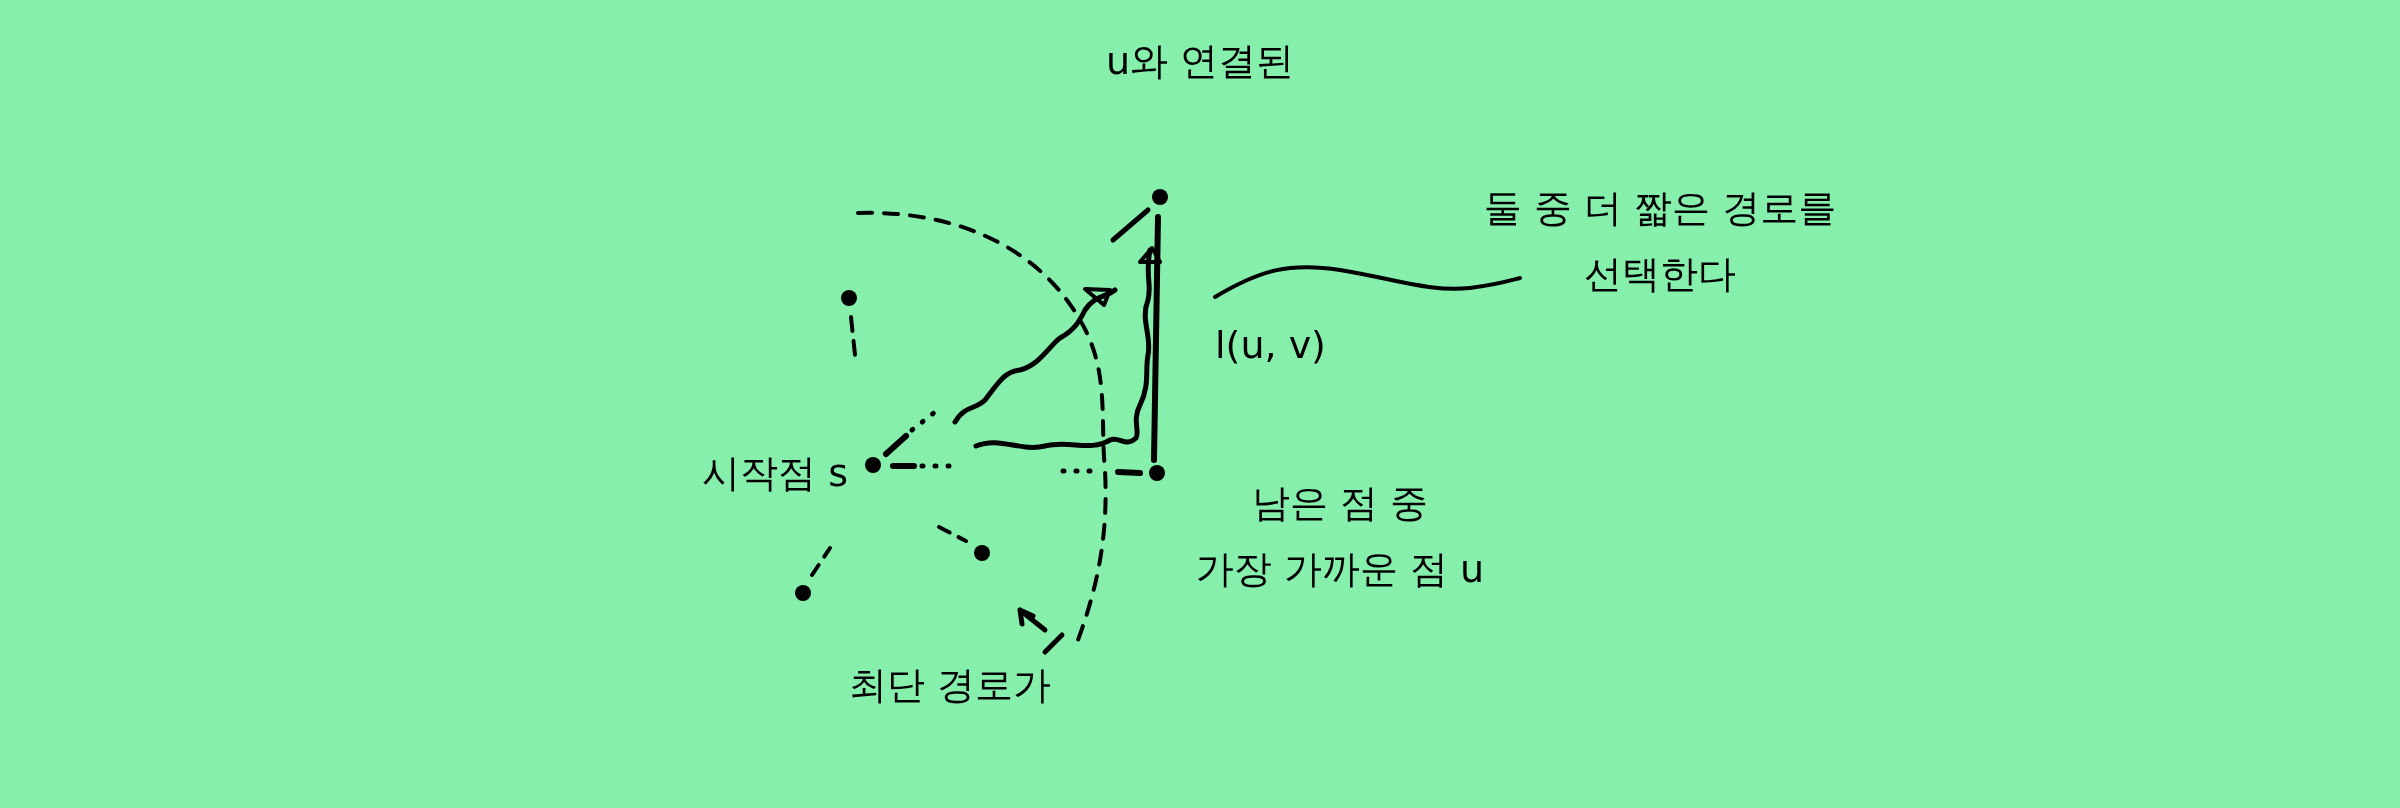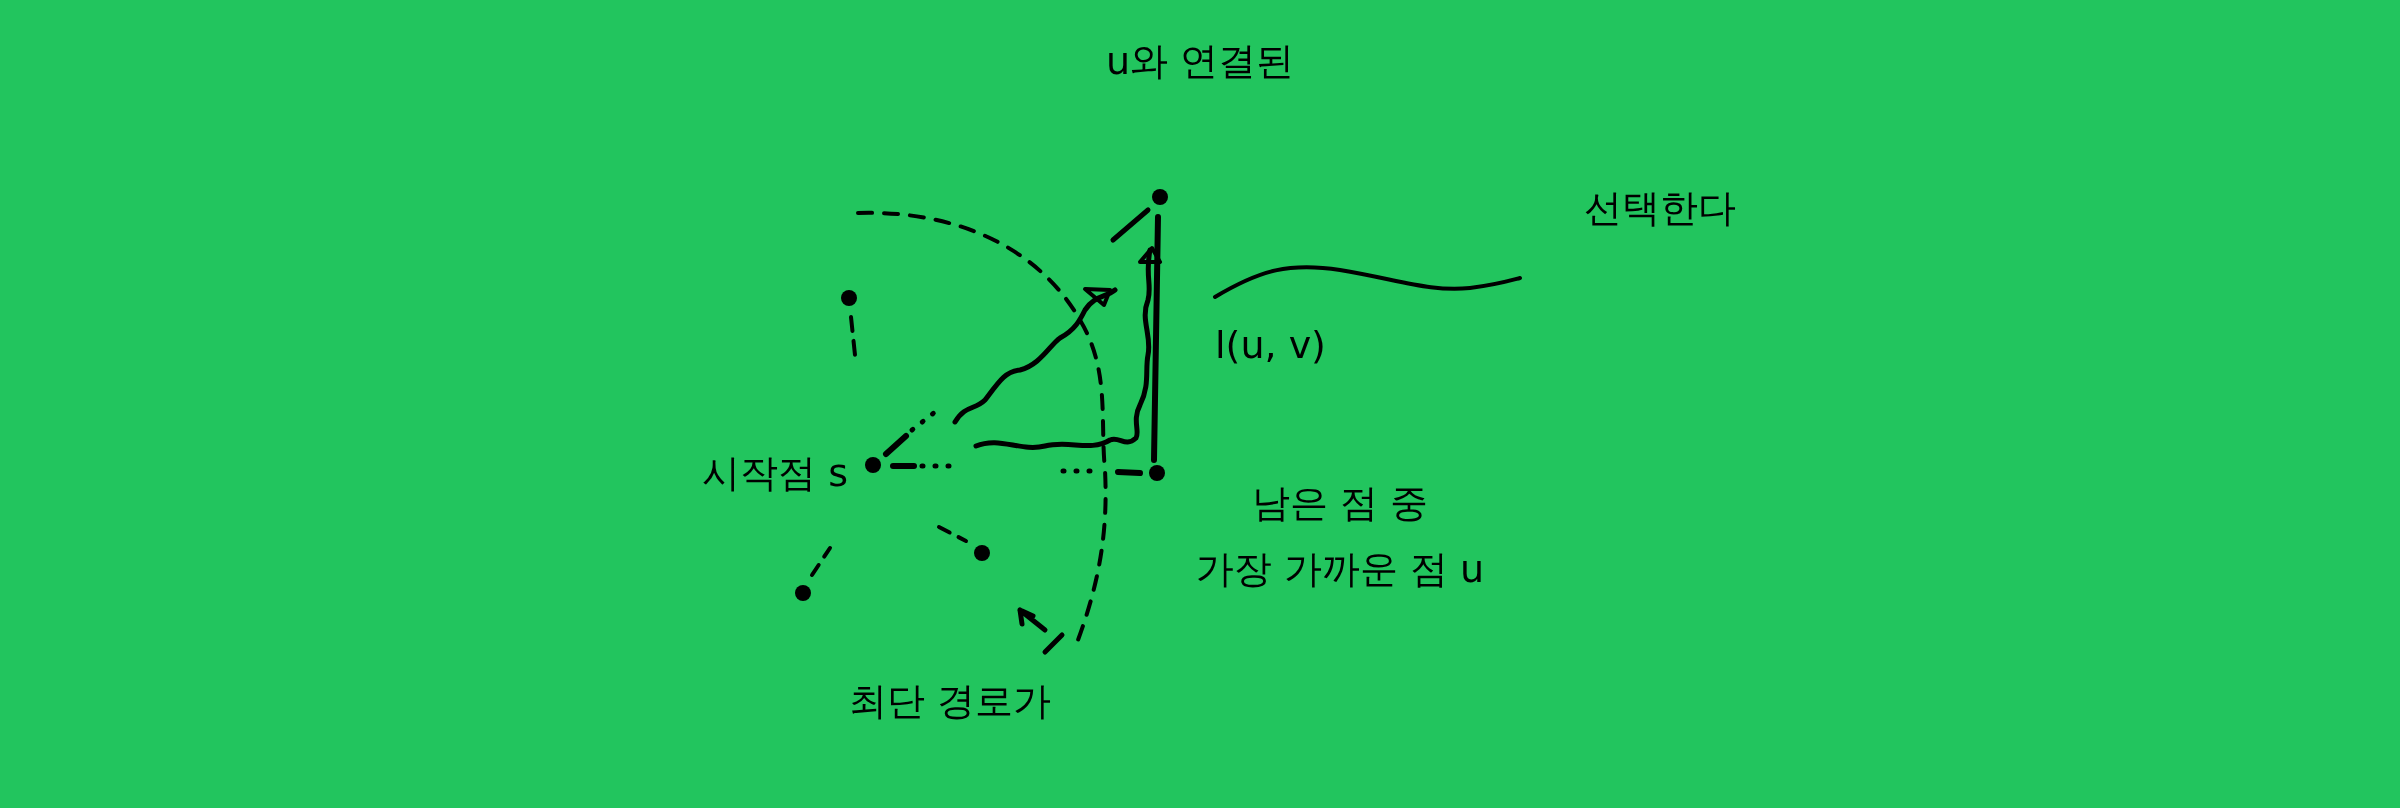--- a/index.html
+++ b/index.html
@@ -1,16 +1,16 @@
 <!DOCTYPE html>
 <html><head>
 <meta charset="utf-8">
 <style>
   html, body { margin:0; padding:0; background:#ffffff; }
-  #stage { position:relative; width:2400px; height:808px; background:#22c55e; overflow:hidden; }
+  #stage { position:relative; width:2400px; height:808px; background:#86efac; overflow:hidden; }
   svg { position:absolute; left:0; top:0; }
   .lbl { position:absolute; font-family:"DejaVu Sans", sans-serif; font-size:38px; color:#000; text-align:center; white-space:nowrap; line-height:66px; }
 </style>
 </head>
 <body>
 
 <div id="stage">
   <svg width="2400" height="808" viewBox="0 0 2400 808">
     <g fill="none" stroke="#000" stroke-linecap="round" stroke-linejoin="round">
 
@@ -50,28 +50,29 @@
       <circle cx="803" cy="593" r="8"></circle>
       <circle cx="982" cy="553" r="8"></circle>
     </g>
   </svg>
 
   <div class="lbl" style="left:1080px; top:28px; width:240px;">
     <div>u와 연결된</div>
   </div>
 
   <div class="lbl" style="left:1470px; top:175px; width:380px;">
+    <div>둘 중 더 짧은 경로를</div>
     <div>선택한다</div>
   </div>
 
   <div class="lbl" style="left:1215px; top:312px; width:140px; text-align:left;">l(u, v)</div>
 
   <div class="lbl" style="left:690px; top:440px; width:170px; text-align:center;">시작점 s</div>
 
   <div class="lbl" style="left:1170px; top:470px; width:340px;">
     <div>남은 점 중</div>
     <div>가장 가까운 점 u</div>
   </div>
 
-  <div class="lbl" style="left:830px; top:668px; width:240px;">
+  <div class="lbl" style="left:830px; top:652px; width:240px;">
     <div>최단 경로가</div>
   </div>
 </div>
 
 </body></html>

